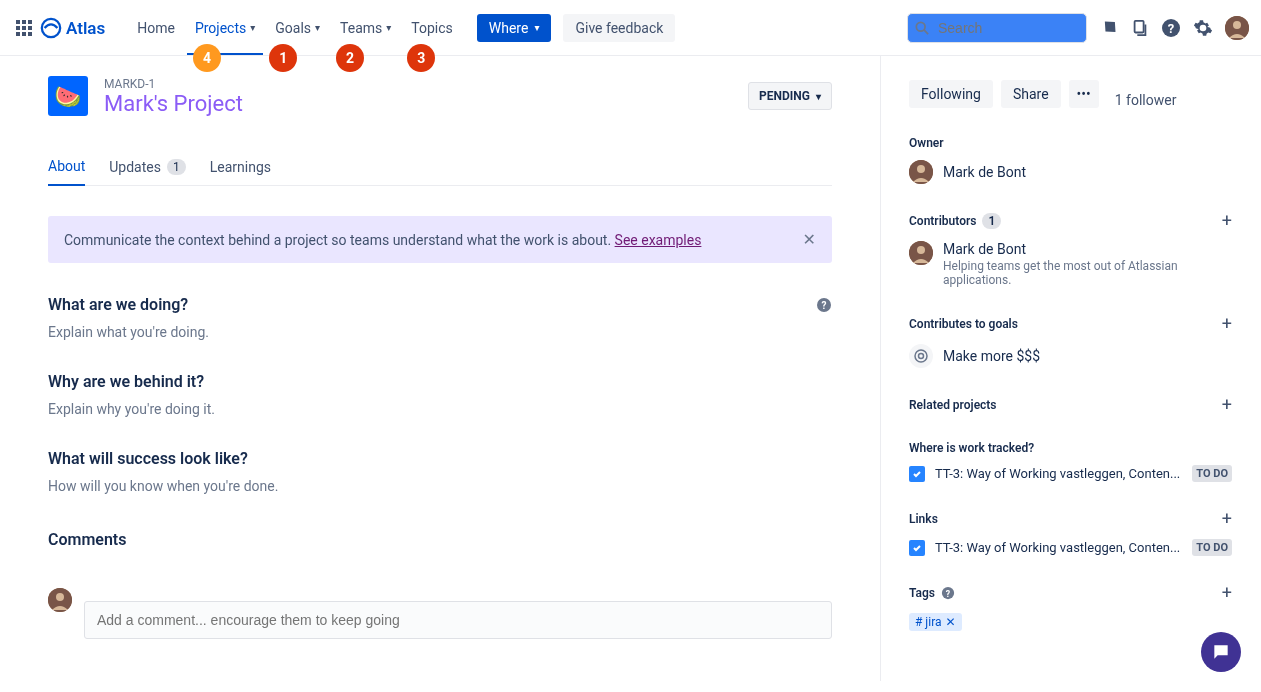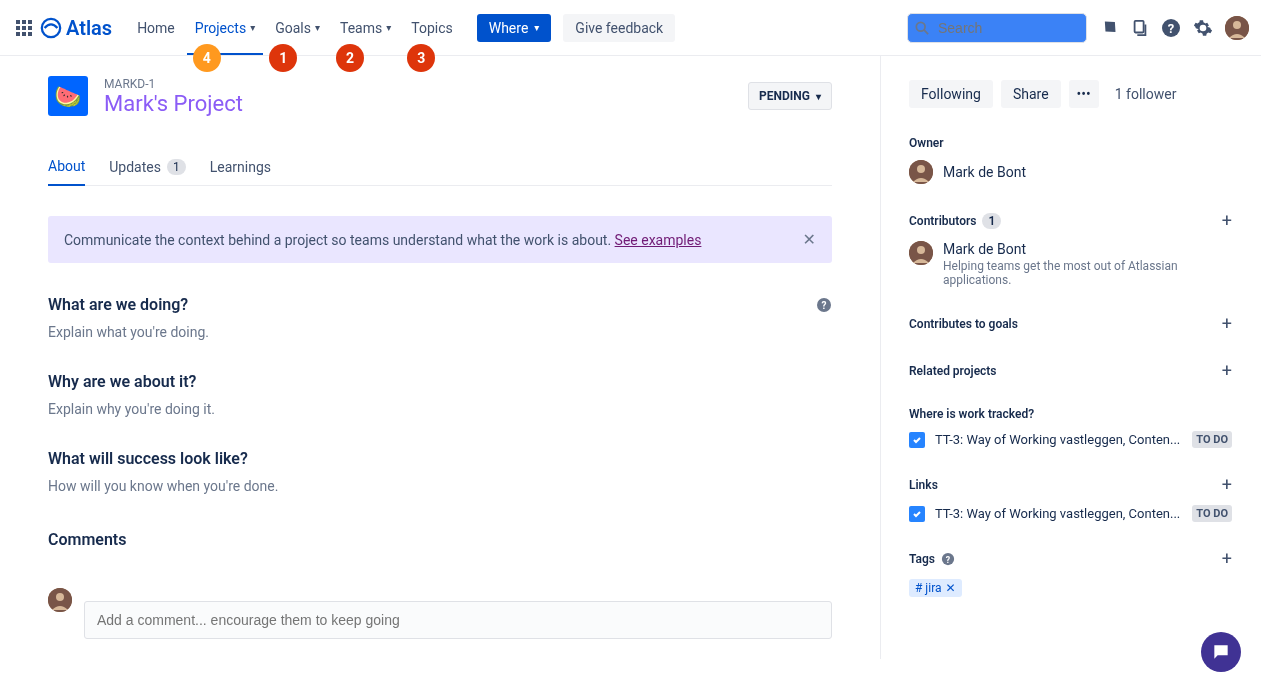--- a/index.html
+++ b/index.html
@@ -1,21 +1,21 @@
 <!DOCTYPE html>
 <html><head>
   <meta charset="utf-8">
   <style>
     * { box-sizing: border-box; margin: 0; padding: 0; }
     body { font-family: -apple-system, BlinkMacSystemFont, "Segoe UI", Roboto, sans-serif; font-size: 14px; color: #172B4D; background: #fff; }
     
     
     .topnav { display: flex; align-items: center; height: 56px; padding: 0 12px; border-bottom: 1px solid #EBECF0; }
     .app-switcher { width: 24px; height: 24px; display: flex; align-items: center; justify-content: center; margin-right: 4px; cursor: pointer; }
-    .logo { display: flex; align-items: center; gap: 4px; color: #0052CC; font-weight: 600; font-size: 20px; margin-right: 17px; cursor: pointer; }
+    .logo { display: flex; align-items: center; gap: 4px; color: #0052CC; font-weight: 600; font-size: 17px; margin-right: 24px; cursor: pointer; }
     .nav-items { display: flex; align-items: center; gap: 4px; }
     .nav-item { display: flex; align-items: center; gap: 4px; padding: 6px 8px; cursor: pointer; color: #42526E; font-size: 14px; position: relative; }
     .nav-item.active { color: #0052CC; }
     .nav-item .chev { font-size: 10px; color: #42526E; }
     .create-btn { background: #0052CC; color: #fff; padding: 6px 12px; border-radius: 3px; font-size: 14px; display: flex; align-items: center; gap: 6px; margin-left: 12px; cursor: pointer; }
     .feedback-btn { background: #F4F5F7; color: #42526E; padding: 6px 12px; border-radius: 3px; font-size: 14px; margin-left: 8px; cursor: pointer; }
     .nav-right { margin-left: auto; display: flex; align-items: center; gap: 12px; }
     .search-box { position: relative; width: 180px; }
     .search-box input { width: 100%; padding: 6px 8px 6px 30px; border: 1px solid #DFE1E6; border-radius: 5px; font-size: 14px; background: #3b82f6; }
     .search-box .search-icon { position: absolute; left: 8px; top: 50%; transform: translateY(-50%); color: #6B778C; }
@@ -57,21 +57,21 @@
     .section-p { color: #6B778C; font-size: 14px; margin-top: 10px; }
     .help-icon { color: #6B778C; font-size: 14px; }
     
     
     .comments { margin-top: 36px; }
     .comments-h { font-size: 16px; font-weight: 600; }
     .comment-box { display: flex; align-items: center; gap: 12px; margin-top: 12px; }
     .comment-input { flex: 1; padding: 10px 12px; border: 1px solid #DFE1E6; border-radius: 3px; background: #FAFBFC; color: #6B778C; font-size: 14px; margin-top: 40px; }
     
     
-    .side-actions { display: flex; align-items: center; gap: 8px; margin-bottom: 28px; }
+    .side-actions { display: flex; align-items: flex-end; gap: 8px; margin-bottom: 28px; }
     .side-btn { background: #F4F5F7; padding: 6px 12px; border-radius: 3px; font-size: 14px; cursor: pointer; }
     .side-more { background: #F4F5F7; padding: 6px 8px; border-radius: 3px; cursor: pointer; }
     .followers { color: #42526E; font-size: 14px; margin-left: 8px; }
     
     .side-section { margin-bottom: 26px; }
     .side-label { font-size: 12px; font-weight: 600; color: #172B4D; display: flex; align-items: center; justify-content: space-between; }
     .side-label .left { display: flex; align-items: center; gap: 6px; }
     .add-icon { cursor: pointer; color: #42526E; font-size: 18px; font-weight: 400; }
     .side-row { display: flex; align-items: center; gap: 10px; margin-top: 10px; }
     .person-avatar { width: 24px; height: 24px; border-radius: 50%; background: #8B5E3C; flex-shrink: 0;}
@@ -241,21 +241,21 @@
               <circle cx="8" cy="8" r="7" fill="#6B778C"></circle>
               <text x="8" y="12" text-anchor="middle" fill="#fff" font-size="10" font-weight="bold">?</text>
             </svg>
         </span>
       </div>
       <div class="section-p">Explain what you're doing.</div>
     </div>
 
     <div class="section">
       <div class="section-h">
-          <span>Why are we about it?</span>
+          <span>Why are we behind it?</span>
         </div>
       <div class="section-p">Explain why you're doing it.</div>
     </div>
 
     <div class="section">
       <div class="section-h">
           <span>What will success look like?</span>
         </div>
       <div class="section-p">How will you know when you're done.</div>
     </div>
@@ -319,20 +319,29 @@
           <div class="person-name">Mark de Bont</div>
           <div class="person-sub">Helping teams get the most out of Atlassian applications.</div>
         </div>
       </div>
     </div>
 
     <div class="side-section">
       <div class="side-label">
         <span class="left">Contributes to goals</span>
         <span class="add-icon">+</span>
+      </div>
+      <div class="side-row">
+        <div class="goal-icon">
+          <svg width="16" height="16" viewBox="0 0 16 16">
+              <circle cx="8" cy="8" r="6" fill="none" stroke="#6B778C" stroke-width="1.5"></circle>
+              <circle cx="8" cy="8" r="2.5" fill="none" stroke="#6B778C" stroke-width="1.5"></circle>
+            </svg>
+        </div>
+        <div class="person-name">Make more $$$</div>
       </div>
     </div>
 
     <div class="side-section">
       <div class="side-label">
         <span class="left">Related projects</span>
         <span class="add-icon">+</span>
       </div>
     </div>
 

